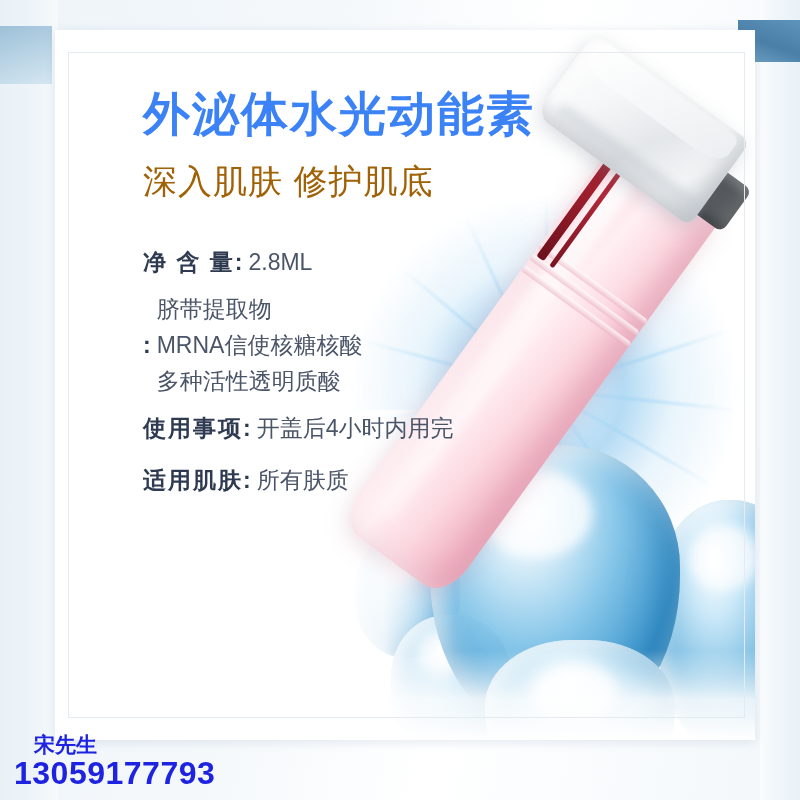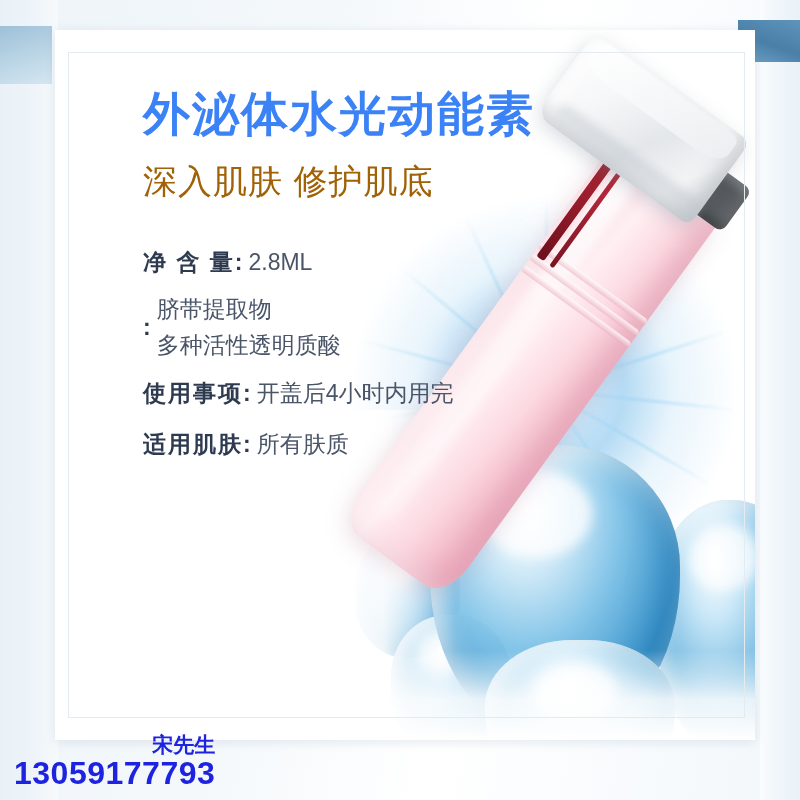--- a/index.html
+++ b/index.html
@@ -139,21 +139,21 @@
   .spec-label{color:#2e3a50;font-weight:bold;font-size:23px;letter-spacing:2px;
     white-space:nowrap;flex:0 0 auto;line-height:1.55;}
   .spec-colon{color:#2e3a50;font-weight:bold;font-size:23px;margin:0 6px 0 0;line-height:1.55;}
   .spec-values{color:#4a5568;font-size:23px;line-height:1.55;}
   .spec-values div{white-space:nowrap;}
   #row-usage{}
   #row-skin{margin-top:16px;}
 
   
   #watermark{position:absolute;left:14px;bottom:8px;color:#1d23e0;
-    font-weight:bold;line-height:1.12;text-align:right;}
+    font-weight:bold;line-height:1.12;text-align:left;}
   #wm-name{font-size:21px;padding-left:20px;}
   #wm-phone{font-size:32px;letter-spacing:.5px;}
 </style>
 </head>
 <body>
 
 <div id="stage">
 
   <div id="left-band"></div>
   <div id="right-band"></div>
@@ -236,20 +236,21 @@
           <span class="spec-colon">:</span>
           <span class="spec-values">
             <div>2.8ML</div>
           </span>
         </div>
 
         <div class="spec-row">
           <span class="spec-colon">:</span>
           <span class="spec-values">
             <div>脐带提取物</div>
+            <div>MRNA信使核糖核酸</div>
             <div>多种活性透明质酸</div>
           </span>
         </div>
 
         <div class="spec-row" id="row-usage">
           <span class="spec-label">使用事项</span>
           <span class="spec-colon">:</span>
           <span class="spec-values">
             <div>开盖后4小时内用完</div>
           </span>

